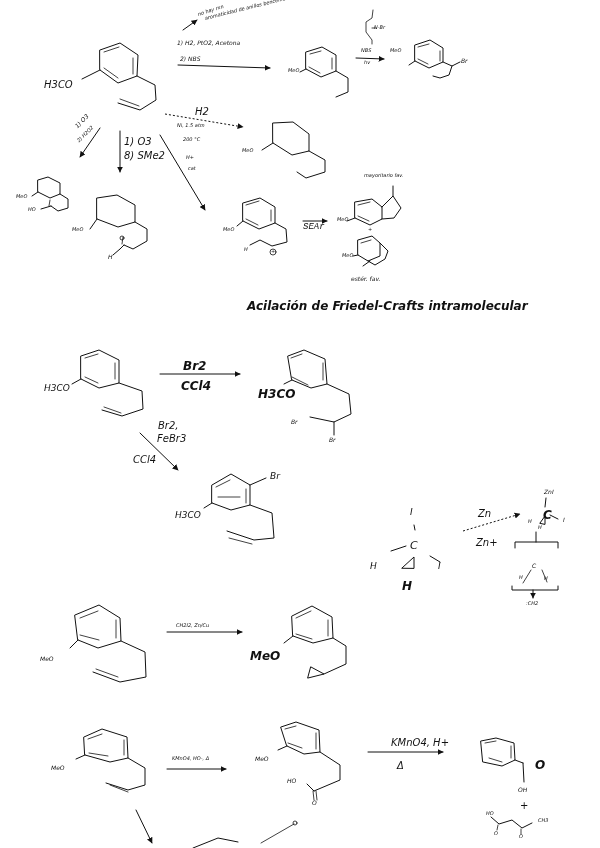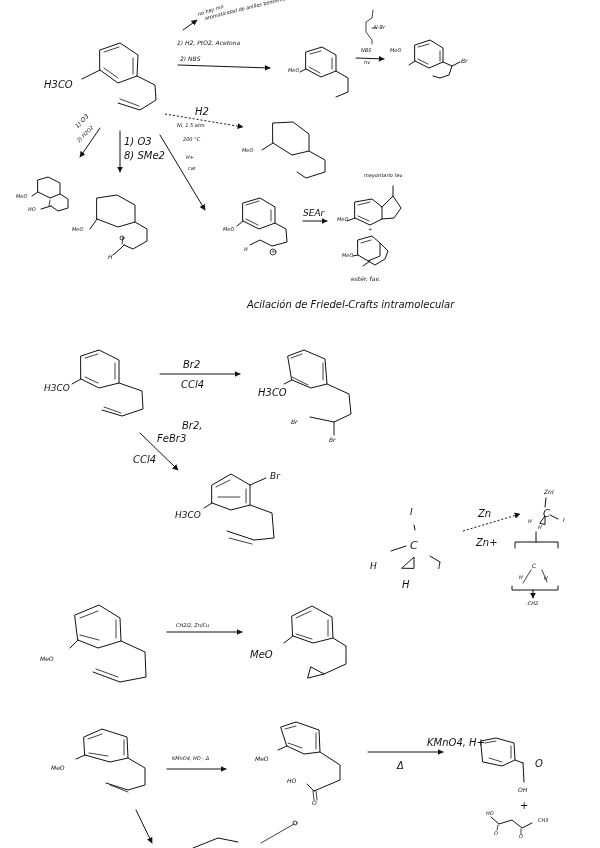--- a/index.html
+++ b/index.html
@@ -2,21 +2,21 @@
 <html><head>
 <meta charset="utf-8">
 <style>
   html, body { margin:0; padding:0; background:#ffffff; }
   #page { position:relative; width:600px; height:848px; background:#ffffff; overflow:hidden; }
   svg { position:absolute; left:0; top:0; }
   .ln { stroke:#111; stroke-width:1; fill:none; stroke-linecap:round; stroke-linejoin:round; }
   .lt { stroke:#111; stroke-width:0.8; fill:none; stroke-linecap:round; }
   .dash { stroke:#111; stroke-width:1; fill:none; stroke-dasharray:2 2; }
   .lbl { position:absolute; font-family:"DejaVu Sans", sans-serif; color:#111; white-space:nowrap; line-height:1; font-style:italic; }
-  .s5 { font-size:5px; } .s6 { font-size:6px; } .s7 { font-size:10px; } .s8 { font-size:10px; } .s9 { font-size:9px; } .s10 { font-size:10px; } .s11 { font-size:11px; }
+  .s5 { font-size:5px; } .s6 { font-size:6px; } .s7 { font-size:10px; } .s8 { font-size:12px;font-weight:bold; } .s9 { font-size:9px; } .s10 { font-size:10px; } .s11 { font-size:11px; }
 </style>
 </head>
 <body>
 
 <div id="page">
 
 <svg width="600" height="848" viewBox="0 0 600 848">
   <defs>
     <marker id="arr" viewBox="0 0 10 10" refX="9" refY="5" markerWidth="6" markerHeight="6" orient="auto-start-reverse">
       <path d="M0,0 L10,5 L0,10 z" fill="#111"></path>
@@ -256,35 +256,35 @@
 <span class="lbl s7" style="left:124px;top:151px;">8) SMe2</span>
 <span class="lbl s5" style="left:72px;top:227px;">MeO</span>
 <span class="lbl s6" style="left:108px;top:254px;">H</span>
 
 <span class="lbl s5" style="left:186px;top:155px;">H+</span>
 <span class="lbl s5" style="left:188px;top:166px;">cat</span>
 
 <span class="lbl s5" style="left:223px;top:227px;">MeO</span>
 <span class="lbl s5" style="left:244px;top:247px;">H</span>
 <span class="lbl s5" style="left:271px;top:249px;">+</span>
-<span class="lbl s9" style="left:303px;top:209px;">SEAr</span>
+<span class="lbl s9" style="left:303px;top:223px;font-family:Liberation Mono, monospace;">SEAr</span>
 <span class="lbl s5" style="left:364px;top:173px;">mayoritario fav.</span>
 <span class="lbl s5" style="left:337px;top:217px;">MeO</span>
 <span class="lbl s5" style="left:368px;top:227px;">+</span>
 <span class="lbl s5" style="left:342px;top:253px;">MeO</span>
 <span class="lbl s6" style="left:351px;top:276px;">estér. fav.</span>
 <span class="lbl s8" style="left:247px;top:300px;">Acilación de Friedel-Crafts intramolecular</span>
 
 <span class="lbl s9" style="left:44px;top:384px;">H3CO</span>
 <span class="lbl s8" style="left:183px;top:360px;">Br2</span>
 <span class="lbl s8" style="left:181px;top:380px;">CCl4</span>
 <span class="lbl s8" style="left:258px;top:388px;">H3CO</span>
 <span class="lbl s6" style="left:291px;top:419px;">Br</span>
 <span class="lbl s6" style="left:329px;top:437px;">Br</span>
-<span class="lbl s7" style="left:158px;top:421px;margin-left:24px;">Br2,</span>
+<span class="lbl s7" style="left:158px;top:421px;">Br2,</span>
 <span class="lbl s7" style="left:157px;top:434px;">FeBr3</span>
 <span class="lbl s7" style="left:133px;top:455px;">CCl4</span>
 <span class="lbl s9" style="left:175px;top:511px;">H3CO</span>
 <span class="lbl s9" style="left:270px;top:472px;">Br</span>
 
 <span class="lbl s9" style="left:410px;top:508px;">I</span>
 <span class="lbl s11" style="left:410px;top:540px;">C</span>
 <span class="lbl s9" style="left:438px;top:562px;">I</span>
 <span class="lbl s9" style="left:370px;top:562px;">H</span>
 <span class="lbl s8" style="left:402px;top:580px;">H</span>
@@ -302,21 +302,21 @@
 
 <span class="lbl s6" style="left:40px;top:656px;">MeO</span>
 <span class="lbl s5" style="left:176px;top:623px;">CH2I2, Zn/Cu</span>
 <span class="lbl s8" style="left:250px;top:650px;">MeO</span>
 
 <span class="lbl s6" style="left:51px;top:765px;">MeO</span>
 <span class="lbl s5" style="left:172px;top:756px;">KMnO4, HO-, Δ</span>
 <span class="lbl s6" style="left:255px;top:756px;">MeO</span>
 <span class="lbl s6" style="left:287px;top:778px;">HO</span>
 <span class="lbl s6" style="left:312px;top:800px;">O</span>
-<span class="lbl s7" style="left:391px;top:738px;margin-left:36px;">KMnO4, H+</span>
+<span class="lbl s7" style="left:391px;top:738px;">KMnO4, H+</span>
 <span class="lbl s7" style="left:397px;top:761px;">Δ</span>
 <span class="lbl s8" style="left:535px;top:759px;">O</span>
 <span class="lbl s6" style="left:518px;top:787px;">OH</span>
 <span class="lbl s7" style="left:520px;top:801px;">+</span>
 <span class="lbl s5" style="left:486px;top:811px;">HO</span>
 <span class="lbl s5" style="left:494px;top:831px;">O</span>
 <span class="lbl s5" style="left:519px;top:834px;">O</span>
 <span class="lbl s5" style="left:538px;top:818px;">CH3</span>
 
 </div>

